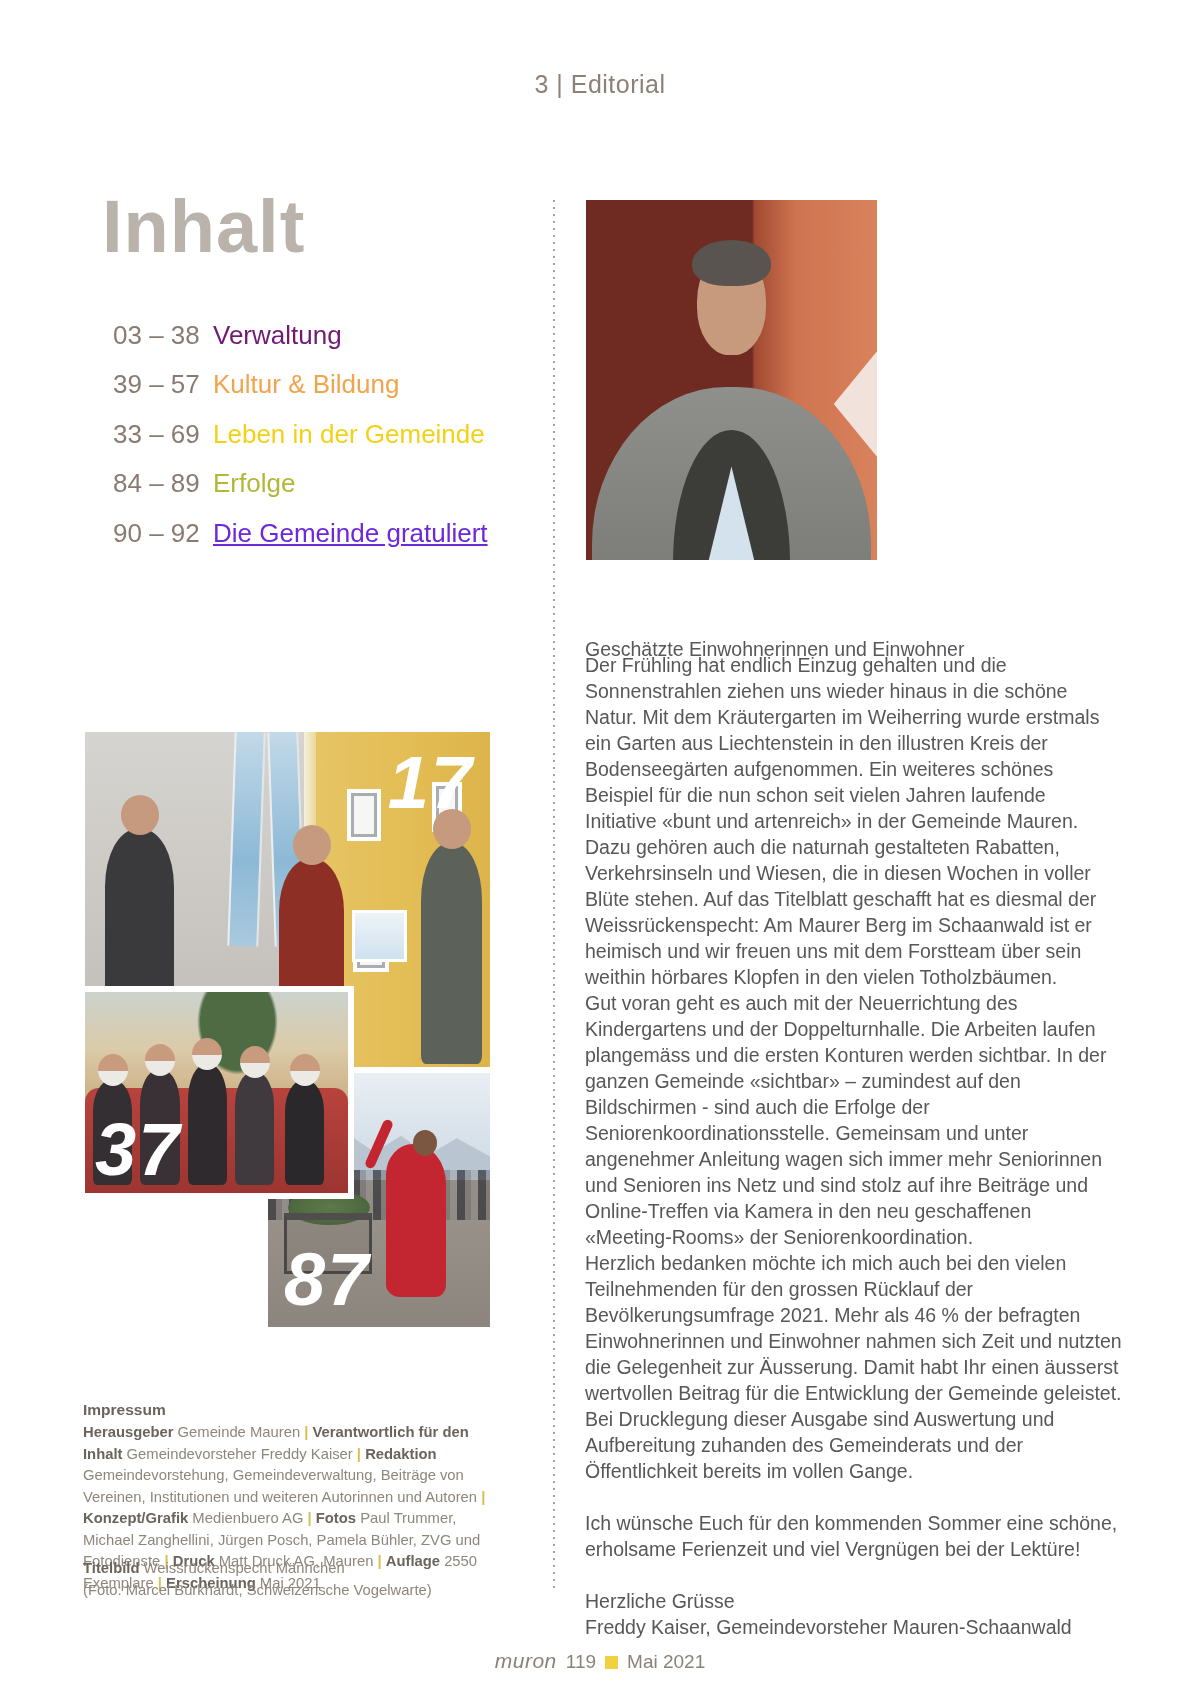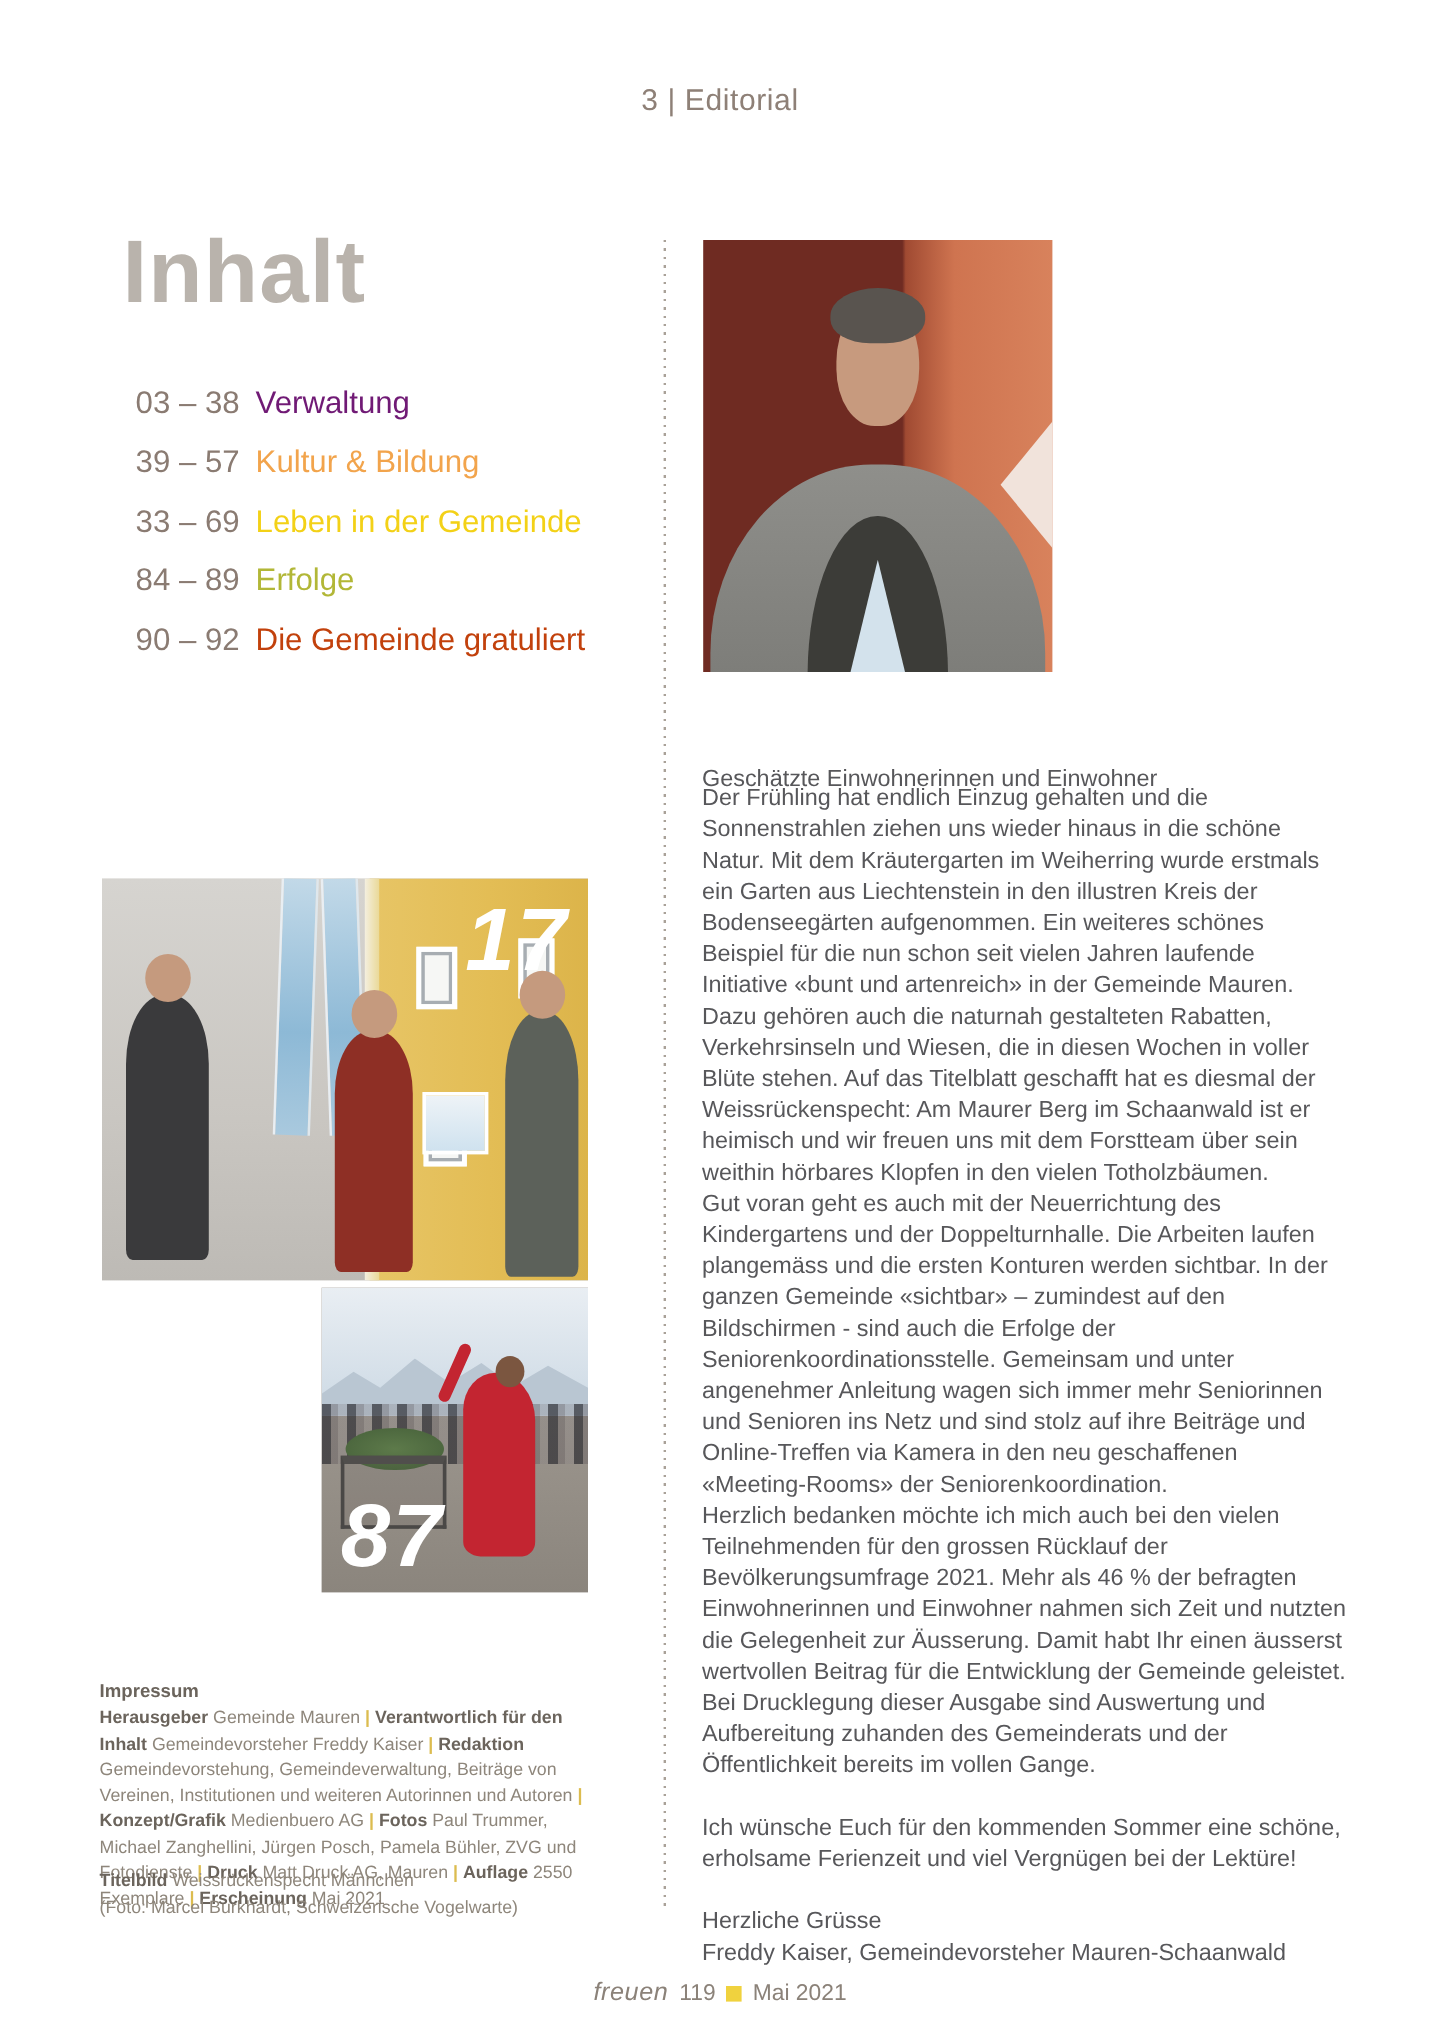--- a/index.html
+++ b/index.html
@@ -127,39 +127,50 @@
     <div class="toc-row">
       <span class="toc-range">33 – 69</span>
       <span class="toc-label" style="color: rgb(243, 209, 23);">Leben in der Gemeinde</span>
     </div>
     <div class="toc-row">
       <span class="toc-range">84 – 89</span>
       <span class="toc-label" style="color: rgb(178, 183, 55);">Erfolge</span>
     </div>
     <div class="toc-row">
       <span class="toc-range">90 – 92</span>
-      <span class="toc-label" style="color: #c2410c;">Die Gemeinde gratuliert</span>
+      <span class="toc-label" style="color: #6d28d9; text-decoration: underline;">Die Gemeinde gratuliert</span>
     </div>
   </div>
 
   <div class="photo photo17">
     <div class="p17-building"></div>
     <div class="p17-corner"></div>
     <div class="p17-win" style="top:17%;right:27%;width:34px;height:52px;"></div>
     <div class="p17-win" style="top:15%;right:7%;width:30px;height:50px;"></div>
     <div class="p17-win" style="top:55%;right:25%;width:36px;height:56px;"></div>
     <div class="p17-flag" style="left:36%;transform:rotate(2deg);"></div>
     <div class="p17-flag" style="left:46%;transform:rotate(-2deg);"></div>
     <div class="figure" style="left:5%;top:29%;width:17%;height:66%;background:#3a3a3c;"></div>
     <div class="figure" style="left:48%;top:38%;width:16%;height:60%;background:#8e2f25;"></div>
     <div class="figure" style="right:2%;top:33%;width:15%;height:66%;background:#5c615a;"></div>
     <div class="p17-paper"></div>
     <div class="num" style="top:14px;right:16px;">17</div>
   </div>
 
+  <div class="photo photo37">
+    <div class="p37-plant"></div>
+    <div class="p37-pouf"></div>
+    <div class="p37-sofa"></div>
+    <div class="kid" style="left:3%;height:52%;background:#332f33;"></div>
+    <div class="kid" style="left:21%;height:57%;background:#3a3136;"></div>
+    <div class="kid" style="left:39%;height:60%;background:#2e2a2e;"></div>
+    <div class="kid" style="left:57%;height:56%;background:#403a3e;"></div>
+    <div class="kid" style="left:76%;height:52%;background:#2b282c;"></div>
+    <div class="num" style="left:10px;bottom:6px;">37</div>
+  </div>
 
   <div class="photo photo87">
     <div class="p87-sky"></div>
     <div class="p87-mountains"></div>
     <div class="p87-crowd"></div>
     <div class="p87-basket"></div>
     <div class="p87-table"></div>
     <div class="p87-priest"></div>
     <div class="num" style="left:16px;bottom:10px;">87</div>
   </div>
@@ -191,16 +202,16 @@
     <p>Gut voran geht es auch mit der Neuerrichtung des Kindergartens und der Doppelturnhalle. Die Arbeiten laufen plangemäss und die ersten Konturen werden sichtbar. In der ganzen Gemeinde «sichtbar» – zumindest auf den Bildschirmen - sind auch die Erfolge der Seniorenkoordinationsstelle. Gemeinsam und unter angenehmer Anleitung wagen sich immer mehr Seniorinnen und Senioren ins Netz und sind stolz auf ihre Beiträge und Online-Treffen via Kamera in den neu geschaffenen «Meeting-Rooms» der Seniorenkoordination.</p>
     <p>Herzlich bedanken möchte ich mich auch bei den vielen Teilnehmenden für den grossen Rücklauf der Bevölkerungsumfrage 2021. Mehr als 46 % der befragten Einwohnerinnen und Einwohner nahmen sich Zeit und nutzten die Gelegenheit zur Äusserung. Damit habt Ihr einen äusserst wertvollen Beitrag für die Entwicklung der Gemeinde geleistet. Bei Drucklegung dieser Ausgabe sind Auswertung und Aufbereitung zuhanden des Gemeinderats und der Öffentlichkeit bereits im vollen Gange.</p>
     <p class="spaced">Ich wünsche Euch für den kommenden Sommer eine schöne, erholsame Ferienzeit und viel Vergnügen bei der Lektüre!</p>
     <p class="spaced">
       <span>Herzliche Grüsse</span><br>
       <span>Freddy Kaiser, Gemeindevorsteher Mauren-Schaanwald</span>
     </p>
   </div>
 
   <div class="page-footer">
-    <span class="f-mag">freuen</span><span>119</span><span class="f-square" style="background: rgb(240, 210, 62);"></span><span>Mai 2021</span>
+    <span class="f-mag">muron</span><span>119</span><span class="f-square" style="background: rgb(240, 210, 62);"></span><span>Mai 2021</span>
   </div>
 
 </div>
 
 </body></html>

